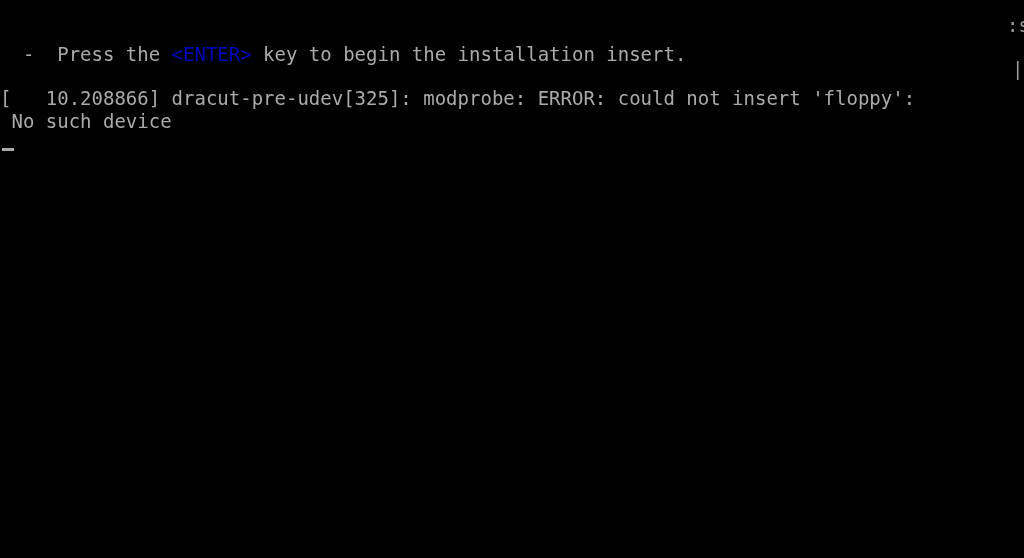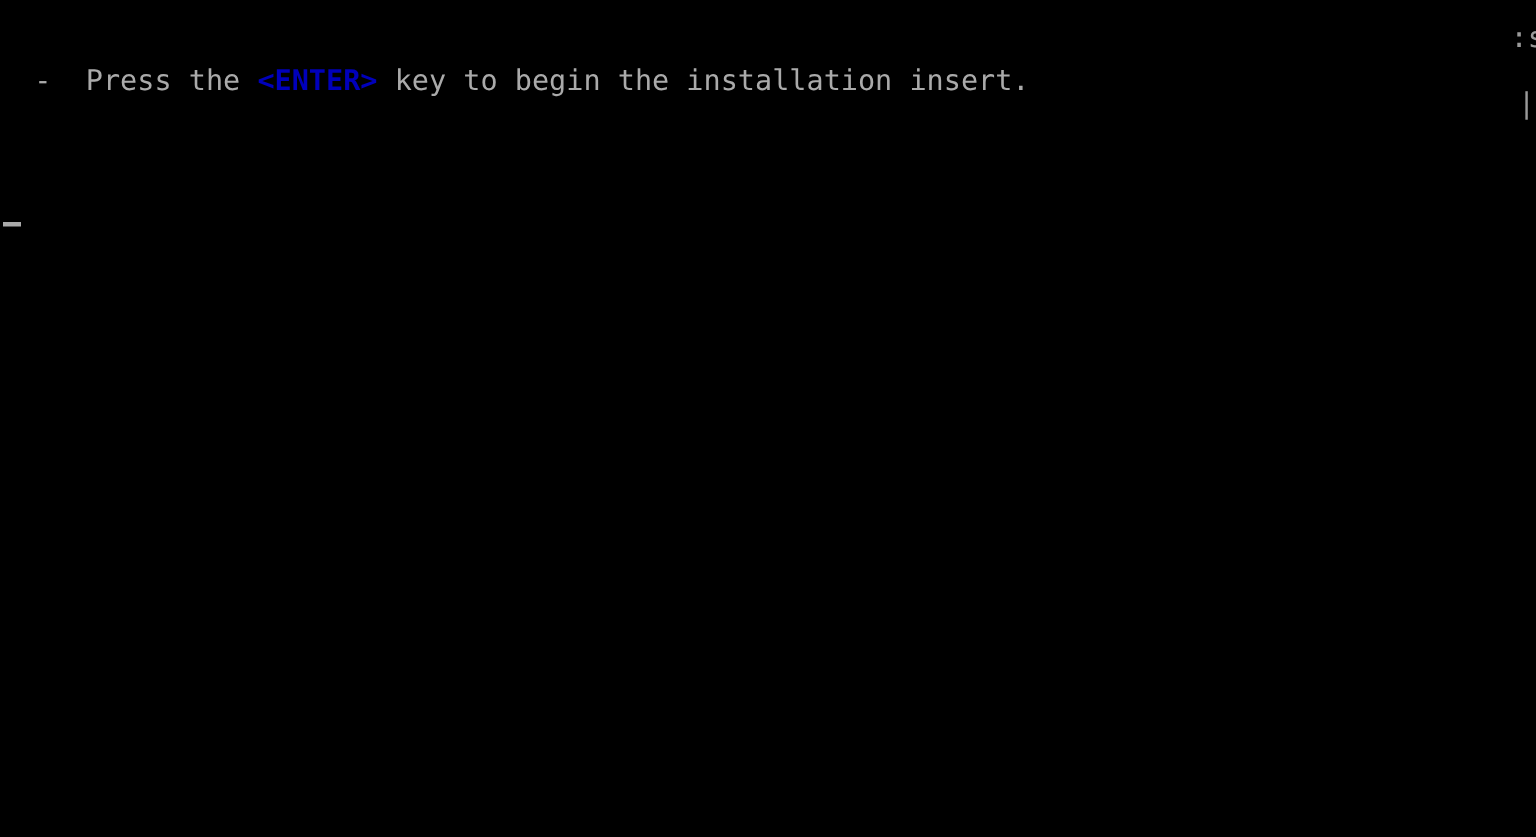--- a/index.html
+++ b/index.html
@@ -39,21 +39,21 @@
     color: #aaaaaa;
   }
 
   .line-prompt   { top: 43px; }
   .line-log-1    { top: 87px; }
   .line-log-2    { top: 110px; }
 
   
   .key-token {
     color: #0000bb;
-    font-weight: bold;
+    font-weight: normal;
   }
 
   
   .edge-fragment {
     position: absolute;
     white-space: pre;
     font-family: "DejaVu Sans Mono", "Liberation Mono", monospace;
     font-size: 19px;
     line-height: 22px;
     color: #9a9a9a;
@@ -80,21 +80,23 @@
     background: #aaaaaa;
   }
 </style>
 </head>
 <body>
 
 <div id="console-screen">
 
   <div class="console-line line-prompt"><span>  -  Press the </span><span class="key-token">&lt;ENTER&gt;</span><span> key to begin the installation insert.</span></div>
 
+  <div class="console-line line-log-1">[   10.208866] dracut-pre-udev[325]: modprobe: ERROR: could not insert 'floppy':</div>
 
+  <div class="console-line line-log-2"> No such device</div>
 
   <div class="edge-fragment edge-fragment-top">:s</div>
 
   <div class="edge-fragment edge-fragment-mid">|]</div>
 
   <div id="cursor-block"></div>
 
 </div>
 
 </body></html>

